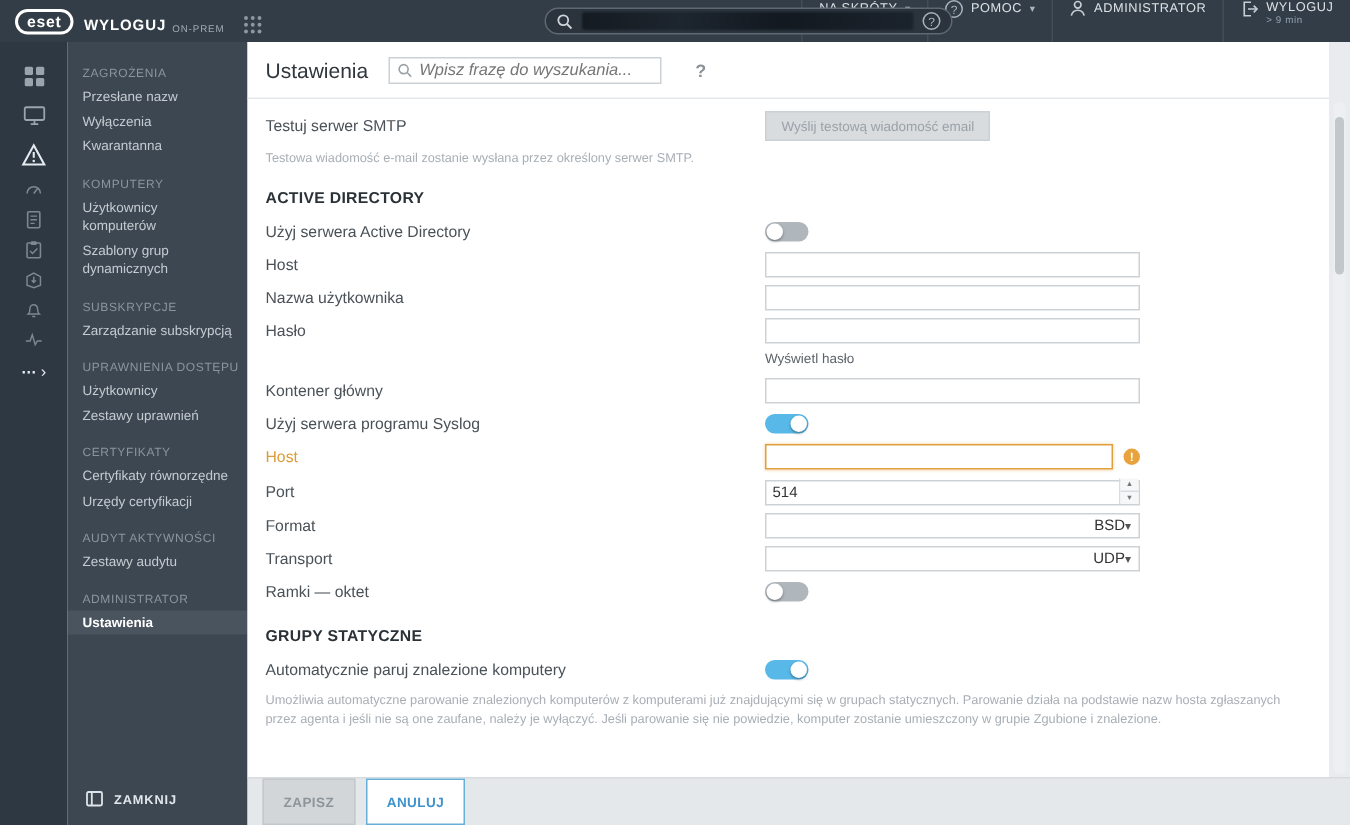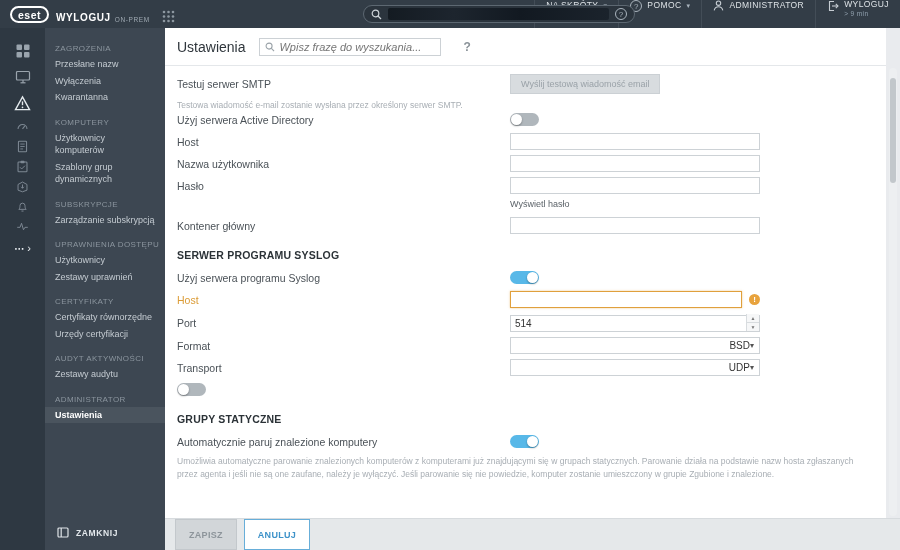--- a/index.html
+++ b/index.html
@@ -291,20 +291,21 @@
   <div class="content">
 
     <div class="row">
       <div class="lbl">Testuj serwer SMTP</div>
       <div class="ctrl" style="width:auto">
         <button class="btn-dis">Wyślij testową wiadomość email</button>
       </div>
     </div>
     <div class="help">Testowa wiadomość e-mail zostanie wysłana przez określony serwer SMTP.</div>
 
+    <div class="sect">ACTIVE DIRECTORY</div>
     <div class="row">
       <div class="lbl">Użyj serwera Active Directory</div>
       <div class="ctrl">
           <span class="toggle">
             <span class="knob"></span>
           </span>
         </div>
     </div>
     <div class="row">
       <div class="lbl">Host</div>
@@ -330,21 +331,20 @@
           <span class="showpass">Wyświetl hasło</span>
         </div>
     </div>
     <div class="row">
       <div class="lbl">Kontener główny</div>
       <div class="ctrl">
           <input class="tinput" type="text" style="">
         </div>
     </div>
 
-    <div class="sect">SERWER PROGRAMU SYSLOG</div>
     <div class="row">
       <div class="lbl">Użyj serwera programu Syslog</div>
       <div class="ctrl">
           <span class="toggle on">
             <span class="knob"></span>
           </span>
         </div>
     </div>
     <div class="row">
       <div class="lbl orange">Host</div>
@@ -375,20 +375,21 @@
     </div>
     <div class="row">
       <div class="lbl">Transport</div>
       <div class="ctrl">
           <span class="select">
             <span>UDP</span>
           </span>
         </div>
     </div>
     <div class="row">
+      <div class="lbl">Ramki — oktet</div>
       <div class="ctrl">
           <span class="toggle">
             <span class="knob"></span>
           </span>
         </div>
     </div>
 
     <div class="sect">GRUPY STATYCZNE</div>
     <div class="row">
       <div class="lbl">Automatycznie paruj znalezione komputery</div>

